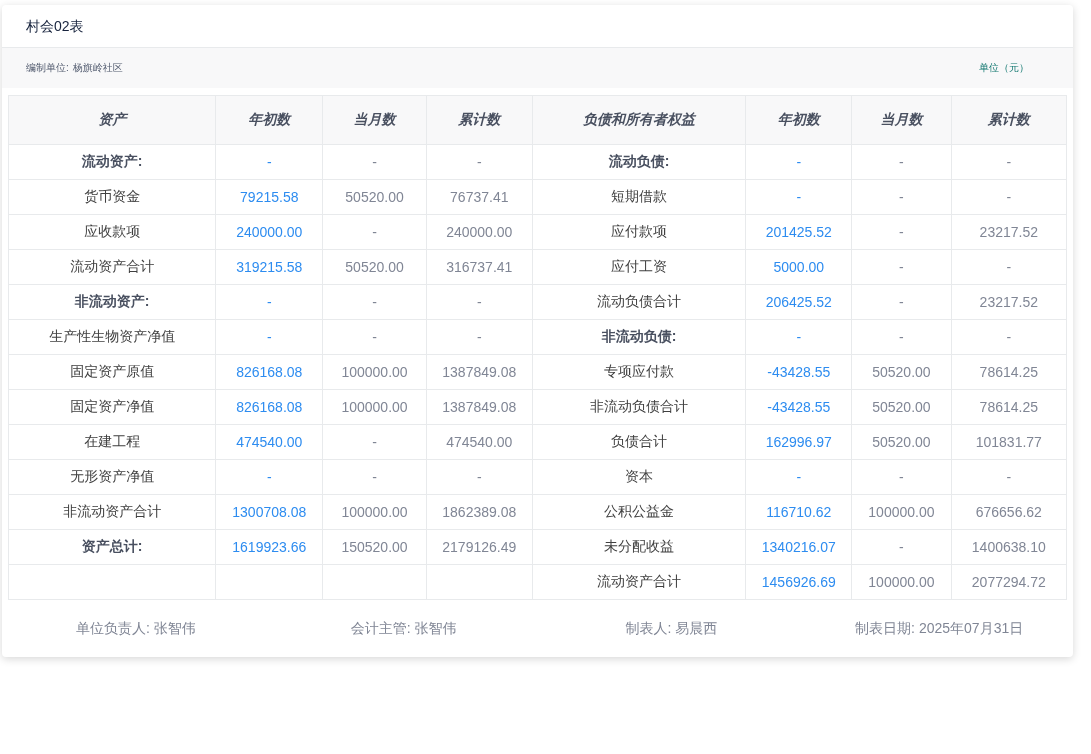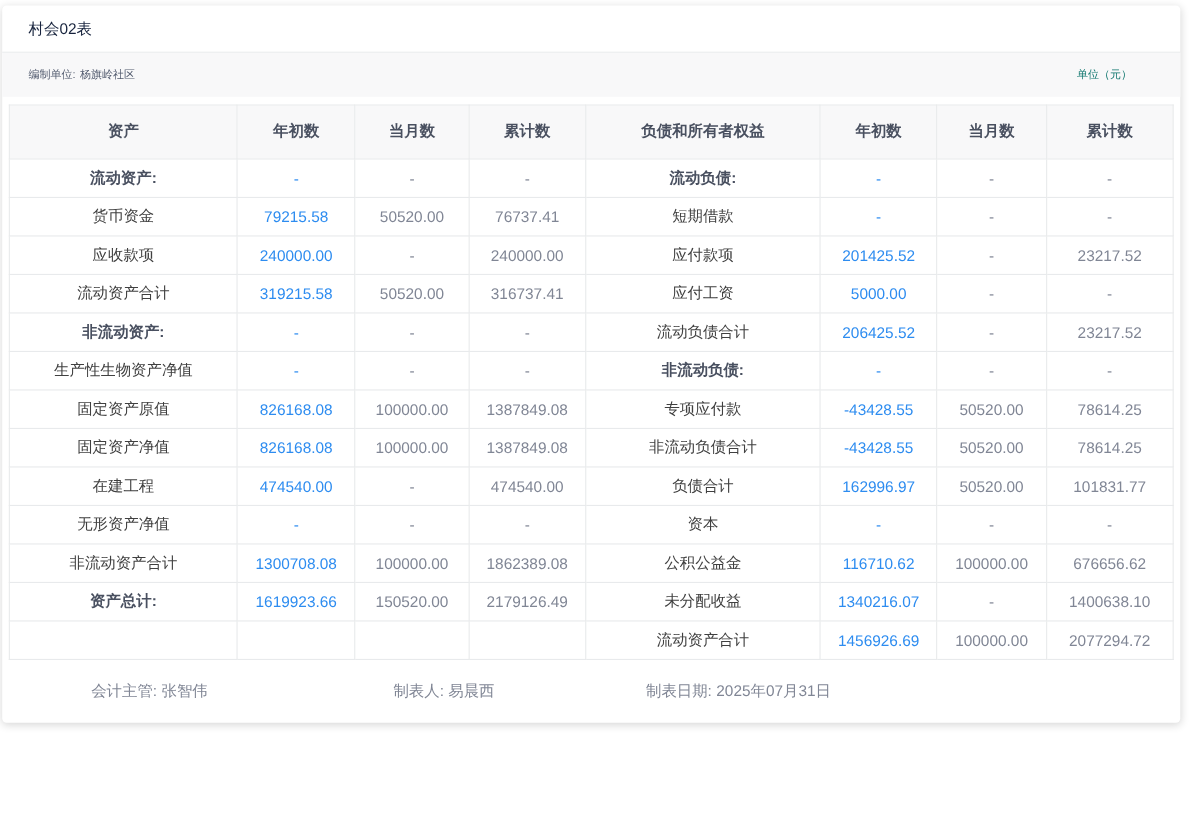--- a/index.html
+++ b/index.html
@@ -47,20 +47,21 @@
     border: 1px solid #e8eaec;
     text-align: center;
     overflow: hidden;
     white-space: nowrap;
   }
   table.sheet th {
     background: #f8f8f9;
     height: 49px;
     color: #495060;
     font-weight: 700;
+    font-style: italic;
   }
   table.sheet td { height: 35px; background: #ffffff; }
   td.c-label { color: #404040; }
   td.c-label.bold { color: #495060; font-weight: 700; }
   td.c-init { color: #2d8cf0; cursor: pointer; }
   td.c-val { color: #808695; }
   .sig-bar {
     height: 57px;
     display: grid;
     grid-template-columns: repeat(4, 1fr);
@@ -243,20 +244,23 @@
             <td class="c-init">1456926.69</td>
             <td class="c-val">100000.00</td>
             <td class="c-val">2077294.72</td>
           </tr>
         </tbody>
     </table>
   </div>
 
   <div class="sig-bar">
     <div class="sig-item">
+      <span class="lbl">单位负责人:</span><span>张智伟</span>
+    </div>
+    <div class="sig-item">
       <span class="lbl">会计主管:</span><span>张智伟</span>
     </div>
     <div class="sig-item">
       <span class="lbl">制表人:</span><span>易晨西</span>
     </div>
     <div class="sig-item">
       <span class="lbl">制表日期:</span><span>2025年07月31日</span>
     </div>
   </div>
 

